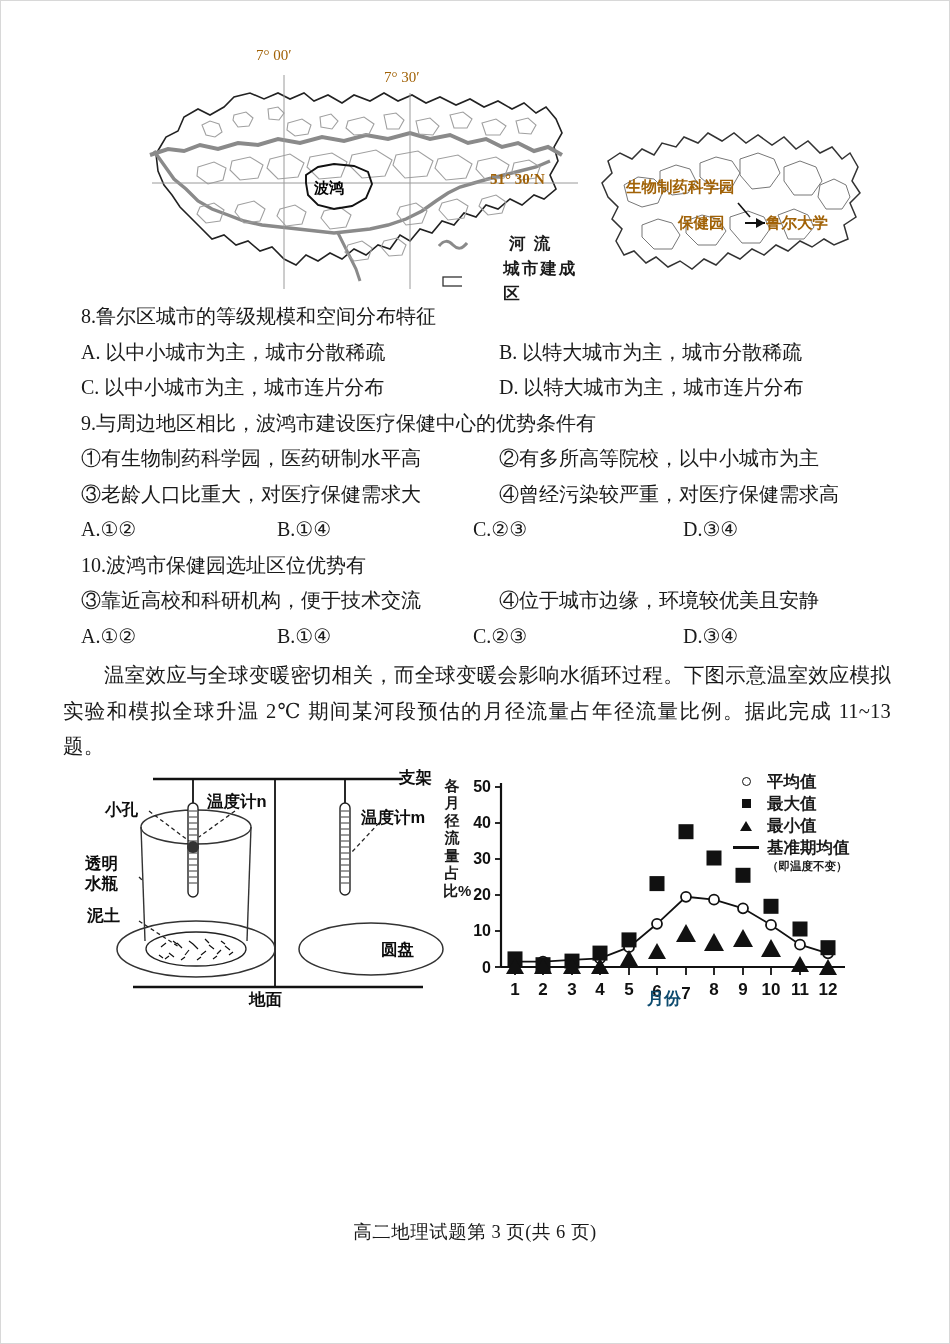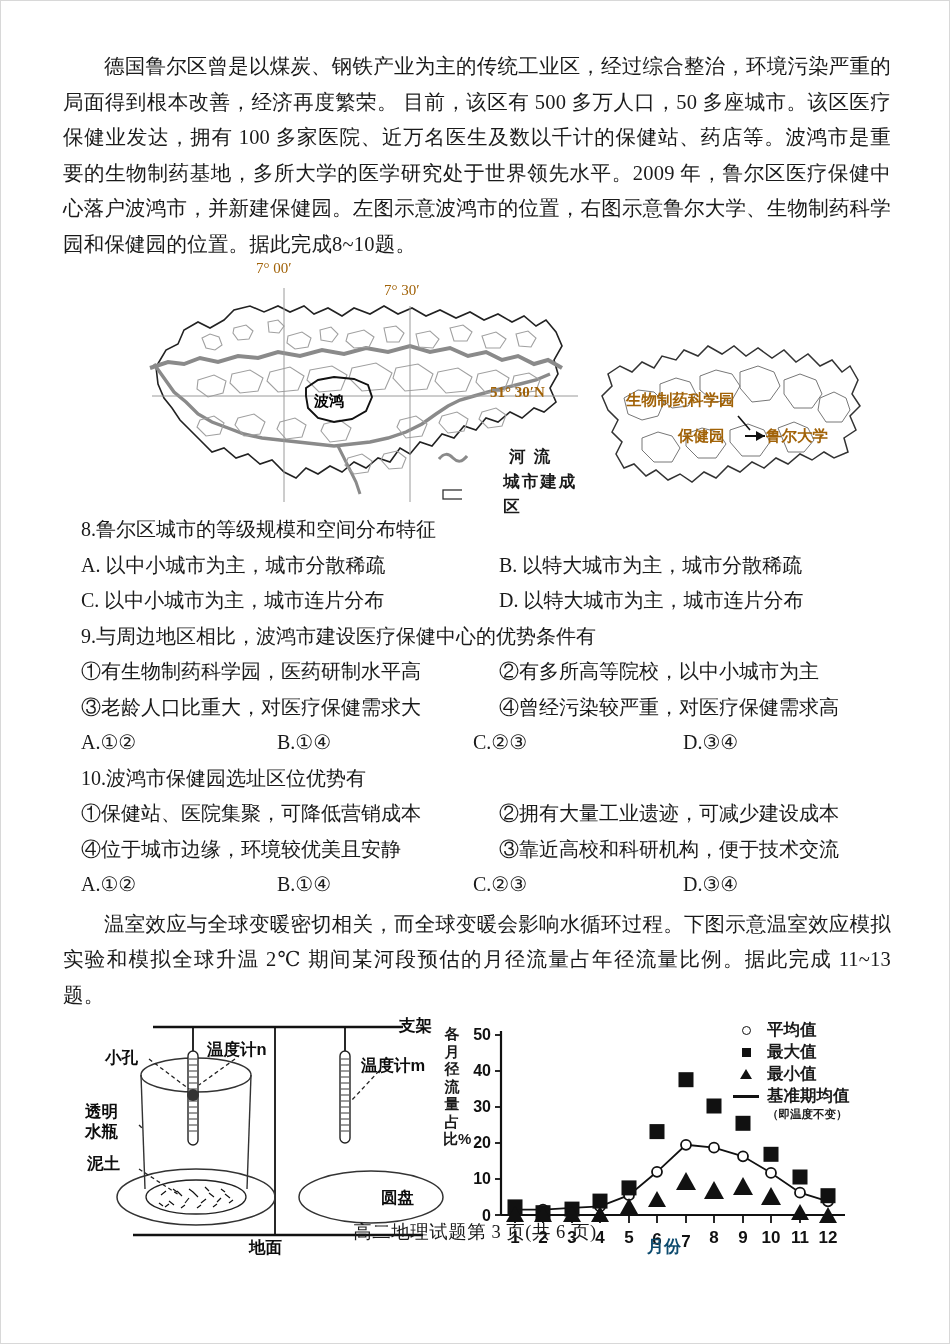--- a/index.html
+++ b/index.html
@@ -193,21 +193,20 @@
     display:inline-block; background: #fff;
   }
   .lineg { width: 26px; height: 3px; background: #111; display:inline-block; }
 </style>
 </head>
 <body>
 
 <div class="page">
   <div class="content">
 
-    <p class="para indent">德国鲁尔区曾是以煤炭、钢铁产业为主的传统工业区，经过综合整治，环境污染严重的局面得到根本改善，经济再度繁荣。 目前，该区有 500 多万人口，50 多座城市。该区医疗保健业发达，拥有 100 多家医院、近万名医生及数以千计的保健站、药店等。波鸿市是重要的生物制药基地，多所大学的医学研究处于世界领先水平。2009 年，鲁尔区医疗保健中心落户波鸿市，并新建保健园。左图示意波鸿市的位置，右图示意鲁尔大学、生物制药科学园和保健园的位置。据此完成8~10题。</p>
 
     <div class="fig-maps">
 
       <div class="map-left">
         <svg viewBox="0 0 440 232" width="440" height="232">
 
           <path d="M18,95 L28,78 L40,72 L46,58 L60,50 L72,56 L86,48 L96,38 L112,34
                    L126,40 L140,34 L152,40 L166,34 L176,42 L190,36 L204,44 L216,36
                    L232,42 L246,34 L260,42 L274,36 L288,44 L302,38 L318,46 L332,40
                    L346,48 L360,42 L374,50 L386,44 L398,54 L408,48 L418,60 L424,74
@@ -342,26 +341,22 @@
     </div>
     <div class="opt-row four-col">
       <span class="opt">A.①②</span>
       <span class="opt">B.①④</span>
       <span class="opt">C.②③</span>
       <span class="opt">D.③④</span>
     </div>
 
     <p class="q-stem">10.波鸿市保健园选址区位优势有</p>
     <div class="opt-row two-col">
-      <span class="opt">①保健站、医院集聚，可降低营销成本</span>
-      <span class="opt">②拥有大量工业遗迹，可减少建设成本</span>
-    </div>
-    <div class="opt-row two-col">
+      <span class="opt">③靠近高校和科研机构，便于技术交流</span>
       <span class="opt">④位于城市边缘，环境较优美且安静</span>
-      <span class="opt">③靠近高校和科研机构，便于技术交流</span>
     </div>
     <div class="opt-row four-col">
       <span class="opt">A.①②</span>
       <span class="opt">B.①④</span>
       <span class="opt">C.②③</span>
       <span class="opt">D.③④</span>
     </div>
 
     <p class="para indent" style="margin-top:4px;">温室效应与全球变暖密切相关，而全球变暖会影响水循环过程。下图示意温室效应模拟实验和模拟全球升温 2℃ 期间某河段预估的月径流量占年径流量比例。据此完成 11~13 题。</p>
 

